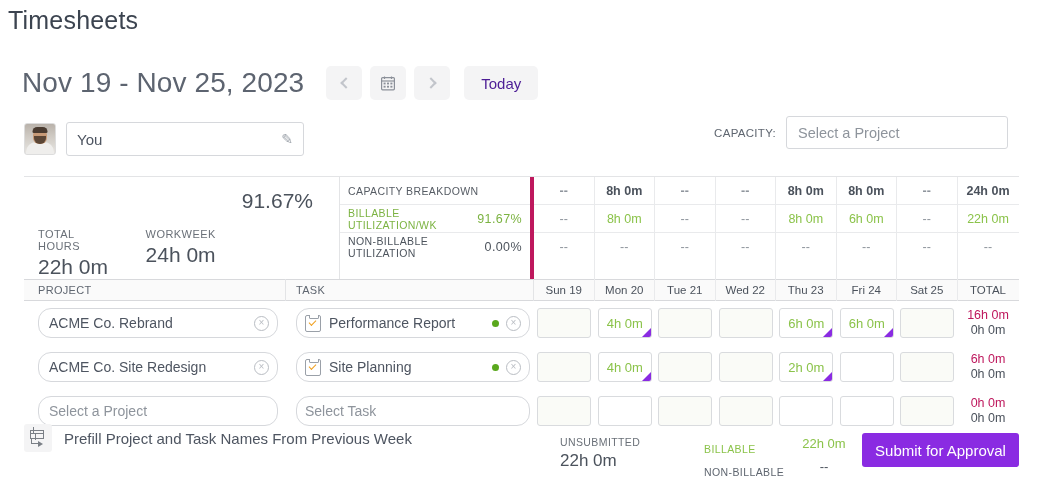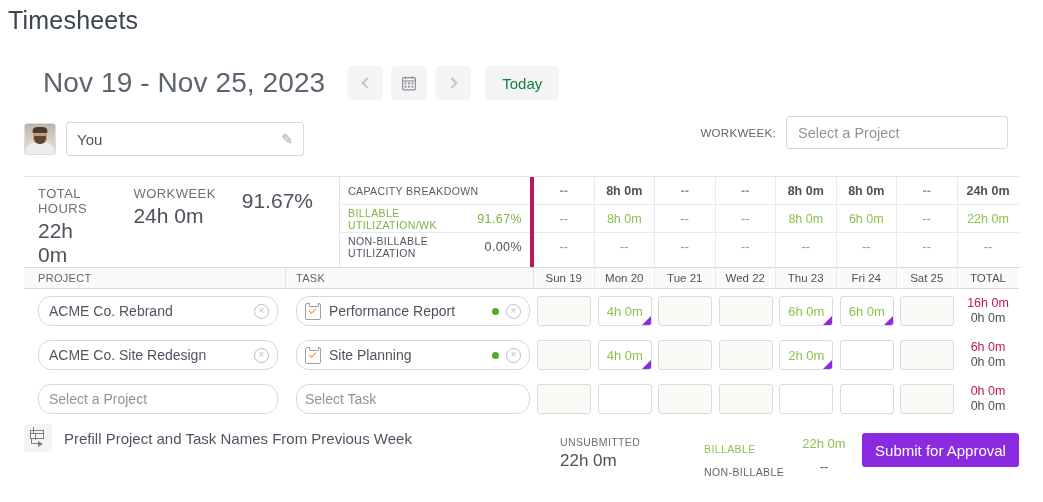--- a/index.html
+++ b/index.html
@@ -14,35 +14,35 @@
   .page { position: relative; width: 1043px; height: 502px; }
 
   
   .page-title {
     position: absolute; left: 8px; top: 6px;
     font-size: 25px; font-weight: 400; color: #3c4450;
     letter-spacing: .2px;
   }
 
   
-  .weekbar { position: absolute; left: 43px; top: 66px; display: flex; align-items: center; }
+  .weekbar { position: absolute; left: 22px; top: 66px; display: flex; align-items: center; }
   .week-range {
     font-size: 28px; color: #5d6470; font-weight: 400;
     margin-right: 22px; white-space: nowrap; letter-spacing: .1px;
   }
   .navbtn {
     width: 36px; height: 34px; border-radius: 5px; background: #f4f4f5;
     display: flex; align-items: center; justify-content: center;
     margin-right: 8px; color: #b9bcc2; font-size: 17px; border: none;
   }
   .navbtn.cal { color: #8b9099; }
   .todaybtn {
     height: 34px; border-radius: 5px; background: #f4f4f5;
     display: flex; align-items: center; justify-content: center;
-    padding: 0 17px; font-size: 15px; color: #15803d; margin-left: 6px;
+    padding: 0 17px; font-size: 15px; color: #4c1d95; margin-left: 6px;
   }
   .chev { display:block; width:8px; height:8px; border-top:2px solid #c2c5cb; border-right:2px solid #c2c5cb; }
   .chev.left { transform: rotate(-135deg); margin-left:3px; }
   .chev.right { transform: rotate(45deg); margin-right:3px; }
 
   
   .userrow { position: absolute; left: 24px; top: 122px; display: flex; align-items: center; }
   .avatar {
     width: 32px; height: 32px; border-radius: 3px; overflow: hidden;
     background: linear-gradient(180deg,#b9b2aa 0%, #cfcac3 40%, #e8e6e3 100%);
@@ -84,21 +84,21 @@
   
   .grid {
     position: absolute; left: 24px; top: 176px;
     width: 995px; border-top: 1px solid #e3e4e6;
   }
 
   .cap-wrap { display: flex; }
   .cap-left { width: 316px; position: relative; border-right: 1px solid #e3e4e6; }
   .kpis { display: flex; padding: 9px 0 0 14px; }
   .kpi { margin-right: 26px; }
-  .kpi .k-lbl { font-size: 13px; color: #6a7078; letter-spacing: .45px; }
+  .kpi .k-lbl { font-size: 11px; color: #6a7078; letter-spacing: .45px; margin-top: 42px; }
   .kpi .k-val { font-size: 21px; color: #4b525c; margin-top: 3px; font-weight: 400; }
 
   .cap-mid { width: 194px; border-right: 4px solid #be185d; }
   .cap-rowlbl { height: 28px; display: flex; align-items: center; padding: 0 8px 0 8px;
                 font-size: 10.5px; letter-spacing: .4px; color: #565c64; border-bottom: 1px solid #e9eaec; }
   .cap-rowlbl.r2 { justify-content: space-between; color: #7cb342; }
   .cap-rowlbl.r3 { justify-content: space-between; color: #4d545d; border-bottom: none; }
   .cap-rowlbl .val { font-size: 12.5px; }
 
   .days { display: flex; flex: 1; }
@@ -244,21 +244,21 @@
       <div class="hair"></div>
       <div class="beard"></div>
     </div>
     <div class="name-field">
       <span>You</span>
       <span class="pencil">✎</span>
     </div>
   </div>
 
   <div class="projsel">
-    <span class="lbl">WORKWEEK:</span>
+    <span class="lbl">CAPACITY:</span>
     <div class="box">Select a Project</div>
   </div>
 
   <div class="grid">
 
     <div class="cap-wrap">
       <div class="cap-left">
         <div class="kpis">
           <div class="kpi">
             <div class="k-lbl">TOTAL HOURS</div>

